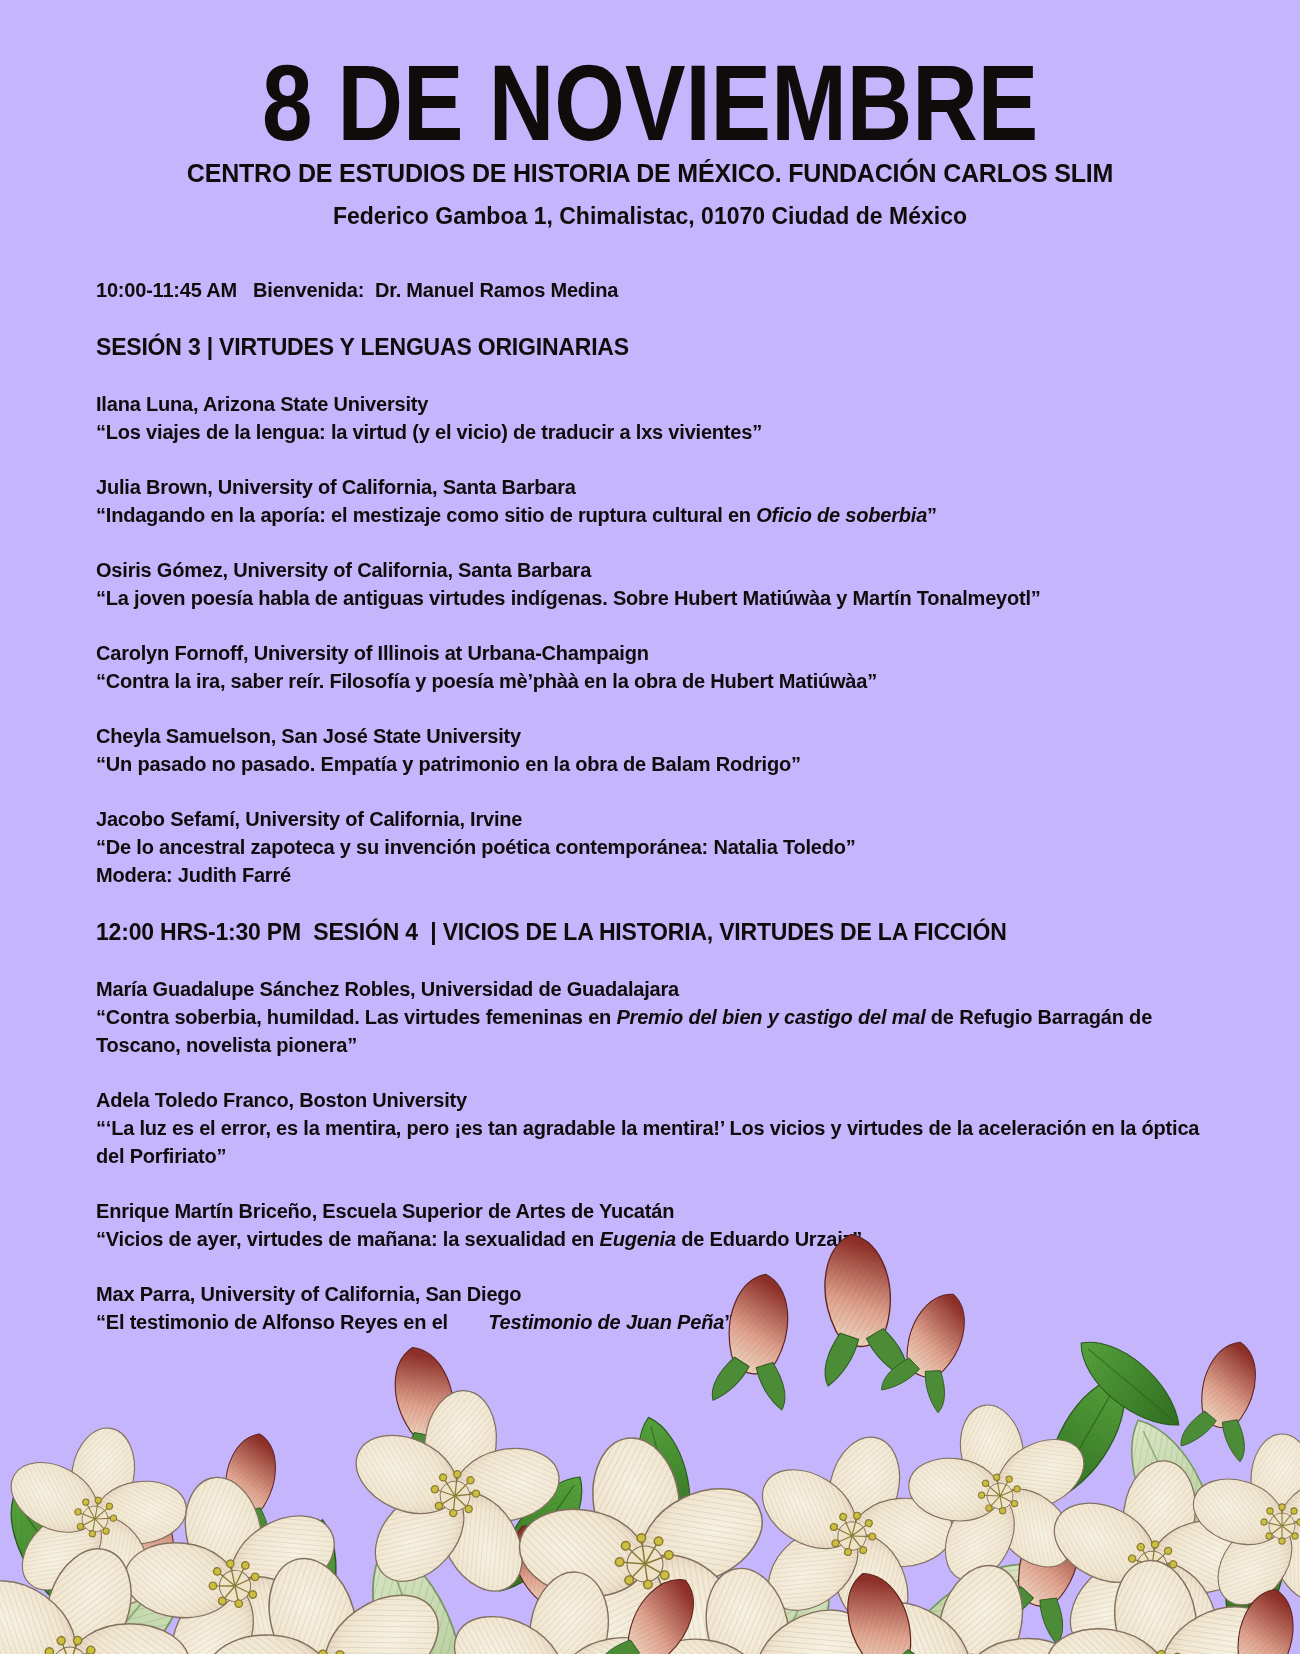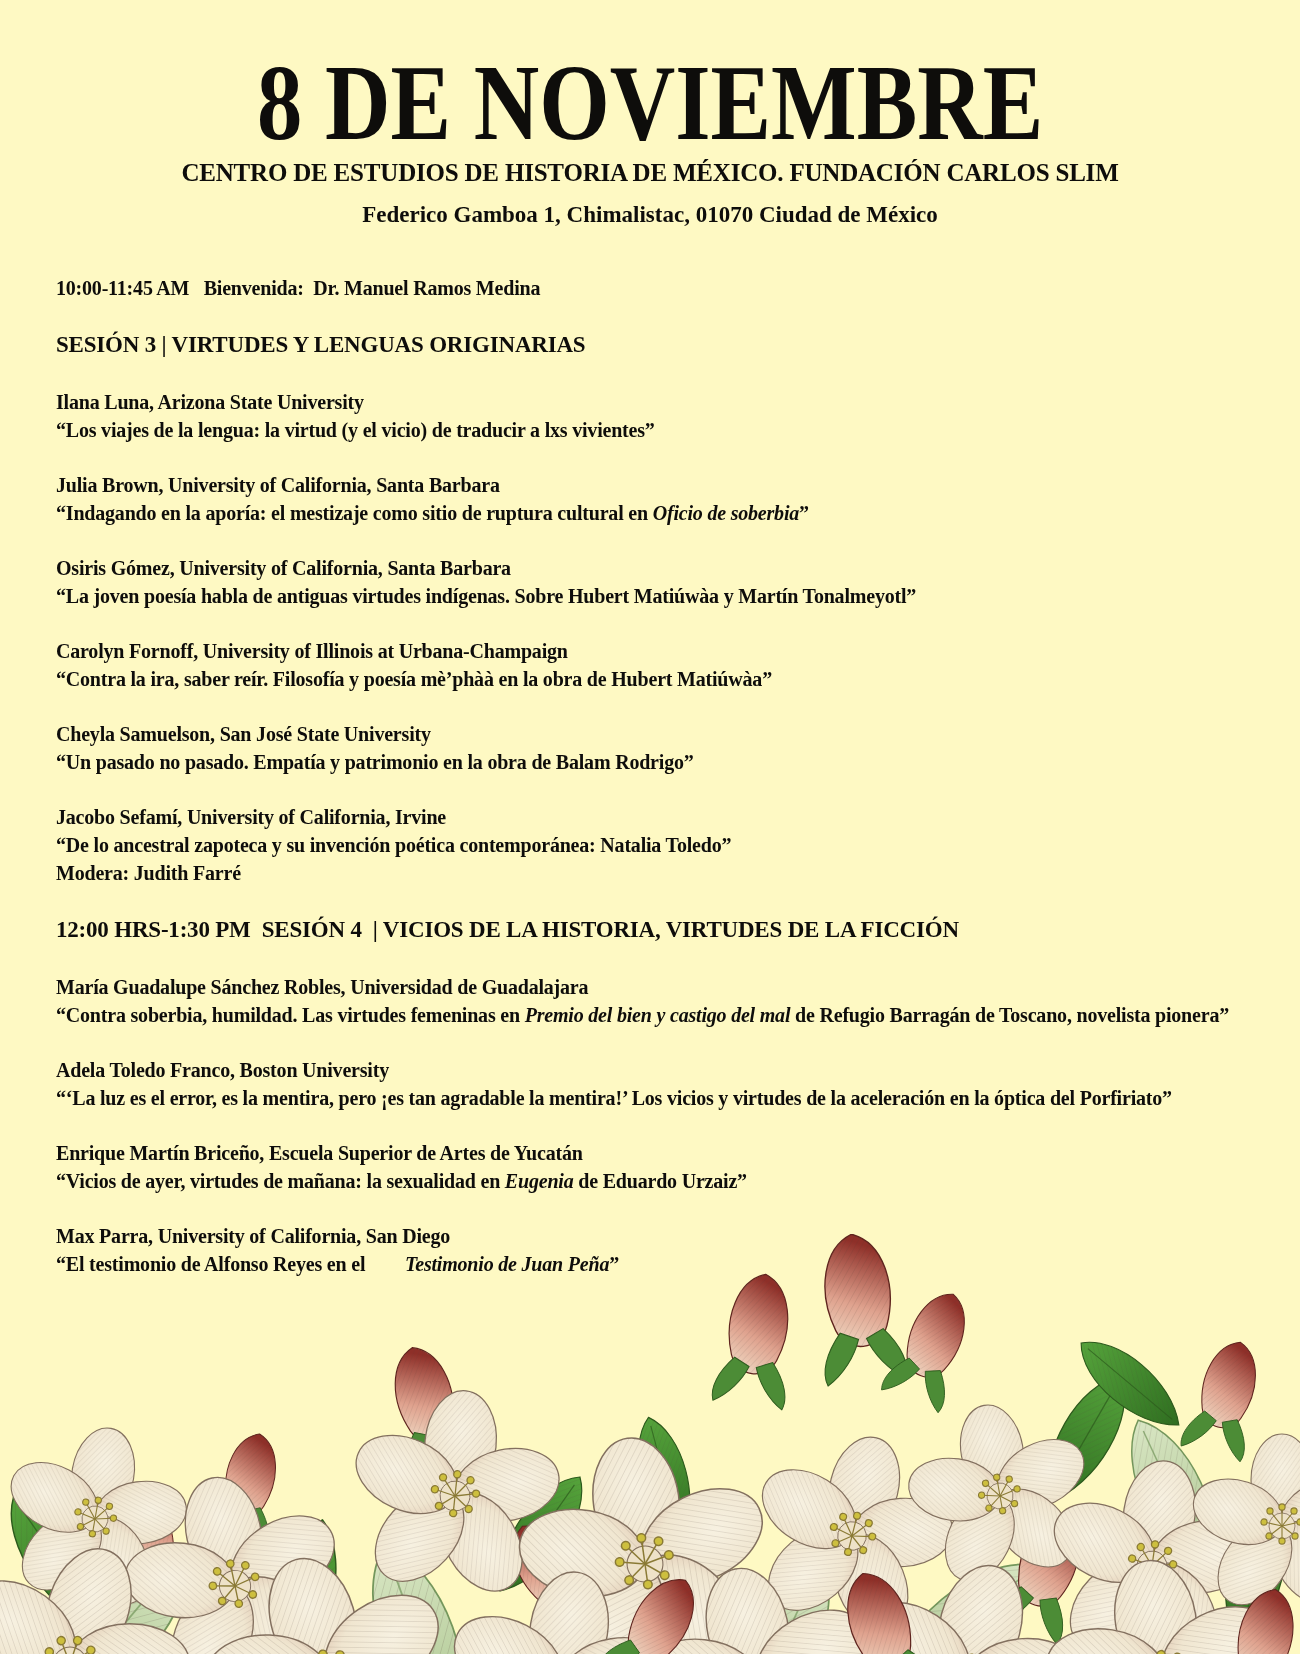--- a/index.html
+++ b/index.html
@@ -1,23 +1,23 @@
 <!DOCTYPE html>
 <html><head>
 <meta charset="utf-8">
 <style>
   html, body { margin: 0; padding: 0; background: #6b6b6b; }
   .page {
     position: relative;
     width: 1300px;
     height: 1654px;
     margin: 0 auto;
-    background: #fef9c3;
+    background: #c4b5fd;
     overflow: hidden;
-    font-family: Liberation Serif, serif;
+    font-family: Liberation Sans, sans-serif;
     color: #0e0d0b;
   }
   .header { text-align: center; padding-top: 52px; position: relative; z-index: 1; }
   .title {
     display: inline-block;
     font-size: 108px;
     line-height: 0.95;
     font-weight: 700;
     letter-spacing: 0px;
     transform: scaleX(0.84);
@@ -28,21 +28,21 @@
     font-size: 25px;
     font-weight: 700;
     margin-top: 4px;
     letter-spacing: -0.2px;
     white-space: nowrap;
   }
   .address { font-size: 23px; font-weight: 700; margin-top: 15px; text-align: center; }
   .content {
     position: relative;
     z-index: 1;
-    padding: 0 56px;
+    padding: 0 96px;
     font-size: 20px;
     font-weight: 700;
     line-height: 28px;
     letter-spacing: -0.2px;
   }
   .welcome { margin-top: 46px; white-space: pre-wrap; }
   .session-heading {
     font-size: 23px;
     margin-top: 29px;
     margin-bottom: 29px;

